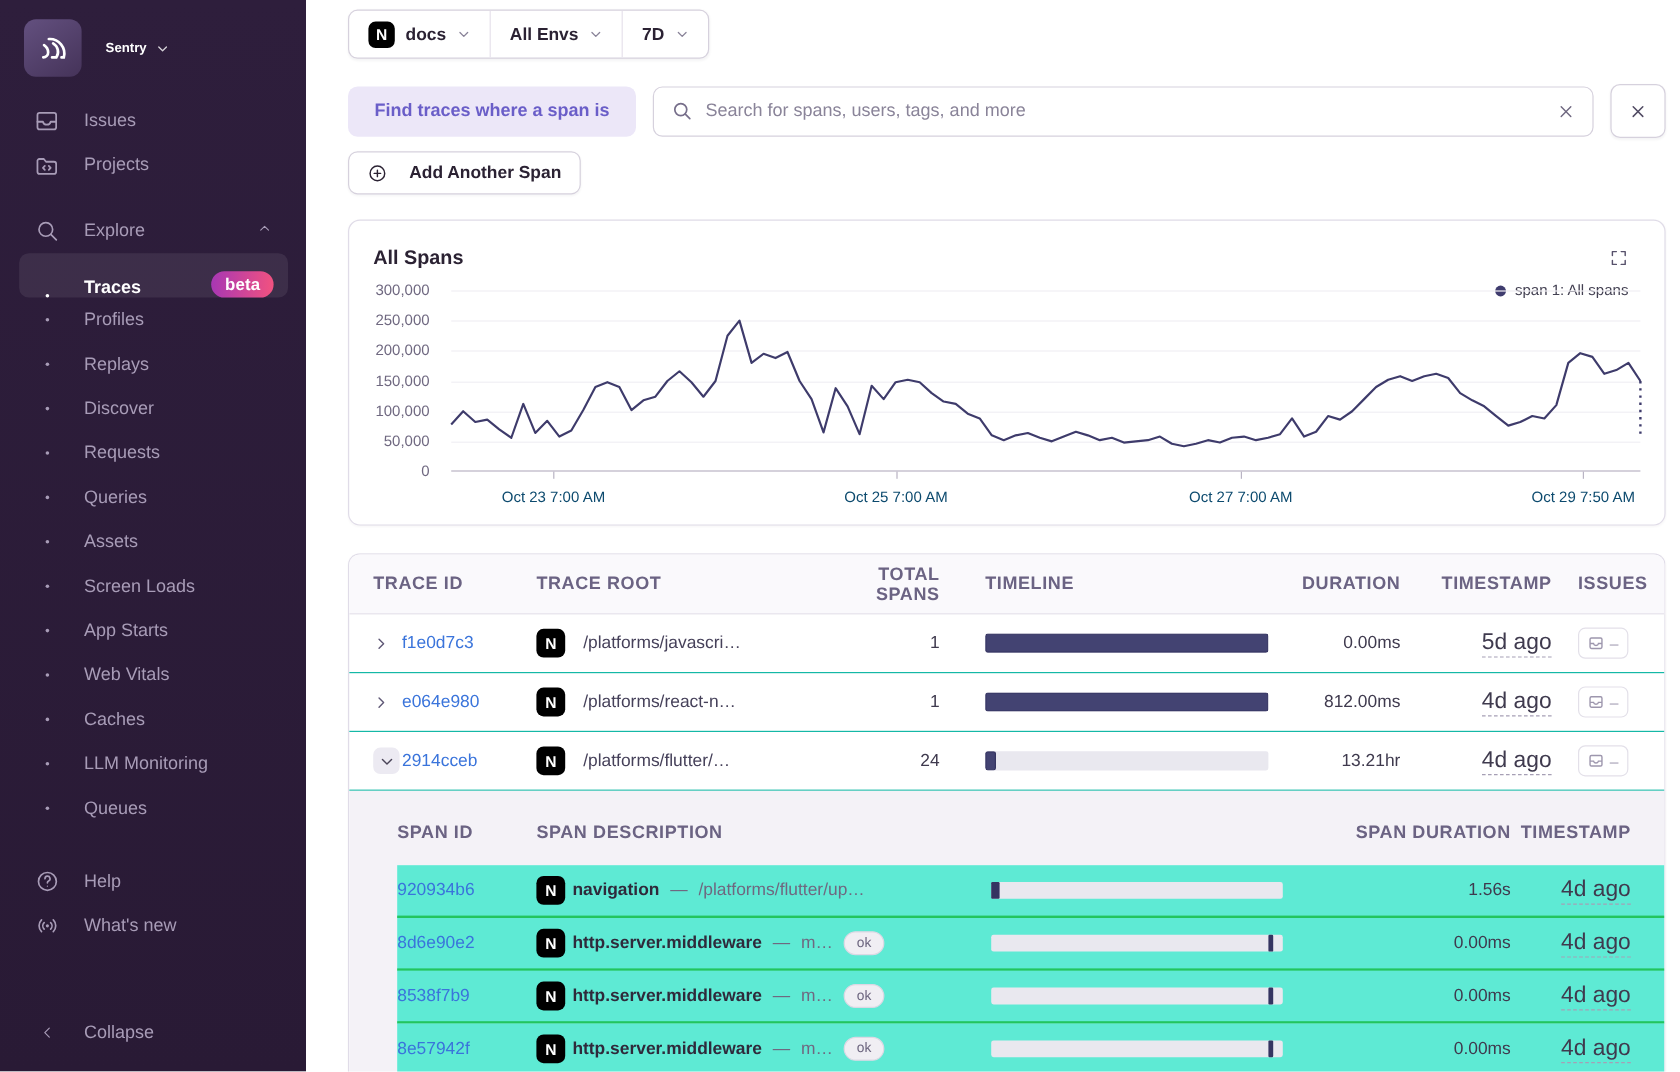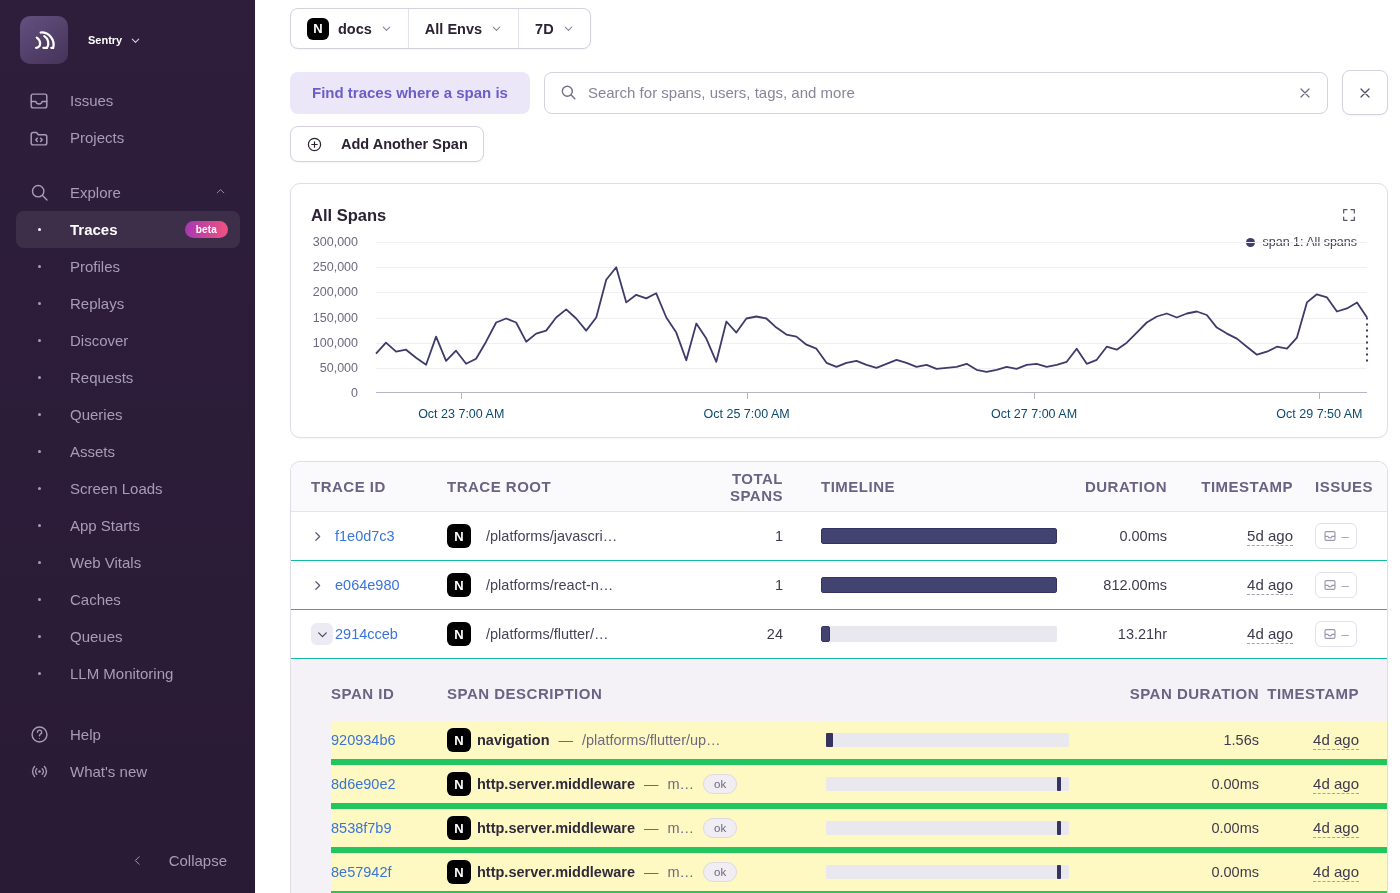--- a/index.html
+++ b/index.html
@@ -13,27 +13,27 @@
   .logo-row { display:flex; align-items:center; gap:20px; padding-left:20px; height:56px; cursor:pointer; }
   .logo-tile { width:48px; height:48px; border-radius:10px; flex:0 0 48px;
                background:linear-gradient(145deg,#63507f,#453359); display:flex; align-items:center; justify-content:center; }
   .org-name { color:#fff; font-size:11px; font-weight:700; display:flex; align-items:center; gap:8px; }
   .nav { margin-top:14px; display:flex; flex-direction:column; }
   .nav-item { height:37px; display:flex; align-items:center; padding-left:28px; padding-right:28px;
               color:#a89cb7; font-size:15px; cursor:pointer; }
   .nav-item .islot { width:22px; display:flex; justify-content:center; align-items:center; margin-right:20px; flex:0 0 22px; }
   .bullet { width:3px; height:3px; border-radius:50%; background:#a89cb7; }
   .nav-item.active { background:rgba(255,255,255,.08); border-radius:8px; margin:0 15px 0 16px;
-                     padding-left:12px; padding-right:12px; color:#fff; font-weight:600; }
+                     padding-left:12px; padding-right:12px; color:#fff; font-weight:600;align-items:flex-end; }
   .sec-gap { height:18px; }
   .chev-right-slot { margin-left:auto; }
   .beta-badge { margin-left:auto; background:linear-gradient(93deg,#a737b4,#f2527f); color:#fff;
-                font-size:10px; font-weight:700; padding:3px 11px; border-radius:20px; letter-spacing:.2px; }
+                font-size:14px; font-weight:700; padding:3px 11px; border-radius:20px; letter-spacing:.2px; }
   .footer-group { margin-top:24px; }
-  .collapse-item { margin-top:auto; margin-bottom:14px;justify-content:flex-end; }
+  .collapse-item { margin-top:auto; margin-bottom:14px; }
   .s-ic { stroke:#a89cb7; fill:none; stroke-width:1.6; stroke-linecap:round; stroke-linejoin:round; }
 
   
   .main { flex:1; padding:8px 12px 0 35px; background:#fff; position:relative; }
 
   .toolbar-row { display:flex; }
   .page-filter { display:flex; align-items:center; height:41px; background:#fff; border:1px solid #d6d1dd;
                  border-radius:8px; box-shadow:0 1px 2px rgba(43,34,51,.05); overflow:hidden; }
   .pf-seg { display:flex; align-items:center; gap:9px; padding:0 16px; height:100%; font-size:14.5px;
             font-weight:700; color:#2b2233; cursor:pointer; }
@@ -86,29 +86,29 @@
   .chev-cell { display:flex; align-items:center; cursor:pointer; }
   .chev-open { width:22px; height:22px; border-radius:6px; background:#eceaf2; display:flex; align-items:center; justify-content:center; }
   .tid { color:#3a74db; font-size:14.5px; cursor:pointer; }
   .root-cell { display:flex; align-items:center; gap:15px; font-size:14.5px; color:#46415a; }
   .ncell { width:24px; height:24px; border-radius:6px; background:#000; color:#fff; font-weight:700; font-size:13px;
            display:flex; align-items:center; justify-content:center; flex:0 0 24px; }
   .num-cell { font-size:14.5px; color:#3f3a4e; }
   .trace-bar { width:236px; height:16px; background:#e9e8ef; border-radius:2px; position:relative; overflow:hidden; }
   .trace-fill { position:absolute; left:0; top:0; bottom:0; width:calc(var(--w,100)*1%); background:#434372;
                 border:1px solid #353461; border-radius:2px; }
-  .ts-link { font-size:15px; color:#3f3a4e; border-bottom:1px dashed #a69fb5; padding-bottom:1px; cursor:pointer; }
+  .ts-link { font-size:19px; color:#3f3a4e; border-bottom:1px dashed #a69fb5; padding-bottom:1px; cursor:pointer; }
   .issues-btn { width:42px; height:26px; border:1px solid #e3e0e9; border-radius:6px; background:#fff; display:flex;
                 align-items:center; justify-content:center; gap:4px; cursor:pointer; color:#a39cb2; font-size:13px; }
 
   
   .expanded { background:#f4f2f7; height:237px; padding-left:40px; }
   .sub-head { height:62px; display:grid; align-items:center; padding-top:6px;
               grid-template-columns:116px 379px 243px 190px 100px 1fr; }
-  .srow { height:44px; background:#fef9c3; display:grid; align-items:center; border-bottom:6px solid #22c55e;
+  .srow { height:44px; background:#5eead4; display:grid; align-items:center; border-bottom:2px solid #22c55e;
           grid-template-columns:116px 30px 312px 37px 243px 190px 100px 1fr; }
   .sid { color:#3a74db; font-size:14.5px; cursor:pointer; }
   .desc-cell { display:flex; align-items:center; gap:9px; font-size:14.5px; min-width:0; }
   .op { font-weight:700; color:#2f2a3b; white-space:nowrap; }
   .dash-sep { color:#6f6880; }
   .desc-txt { color:#6f6880; white-space:nowrap; overflow:hidden; }
   .ok-pill { height:20px; padding:0 10px; border-radius:10px; background:#f0eef3; border:1px solid #dcd8e4;
              color:#6e6780; font-size:11.5px; display:flex; align-items:center; }
   .span-bar { width:243px; height:14px; background:#e9e8ef; border-radius:2px; position:relative; }
   .span-tick { position:absolute; top:0; bottom:0; left:calc(var(--p,0)*1%); background:#353461; border-radius:1px; }
@@ -242,27 +242,27 @@
       <div class="nav-item">
           <span class="islot">
             <span class="bullet"></span>
           </span>
           <span>Caches</span>
         </div>
       <div class="nav-item">
           <span class="islot">
             <span class="bullet"></span>
           </span>
+          <span>LLM Monitoring</span>
+        </div>
+      <div class="nav-item">
+          <span class="islot">
+            <span class="bullet"></span>
+          </span>
           <span>Queues</span>
-        </div>
-      <div class="nav-item">
-          <span class="islot">
-            <span class="bullet"></span>
-          </span>
-          <span>LLM Monitoring</span>
         </div>
 
       <div class="footer-group"></div>
       <div class="nav-item">
         <span class="islot">
           <svg width="21" height="21" viewBox="0 0 24 24" class="s-ic">
               <circle cx="12" cy="12" r="8.5"></circle>
               <path d="M9.7 9.4a2.4 2.4 0 1 1 3.4 2.2c-.8.4-1.1.9-1.1 1.8"></path>
               <circle cx="12" cy="16.6" r="0.6" fill="#a89cb7" stroke="none"></circle>
             </svg>

